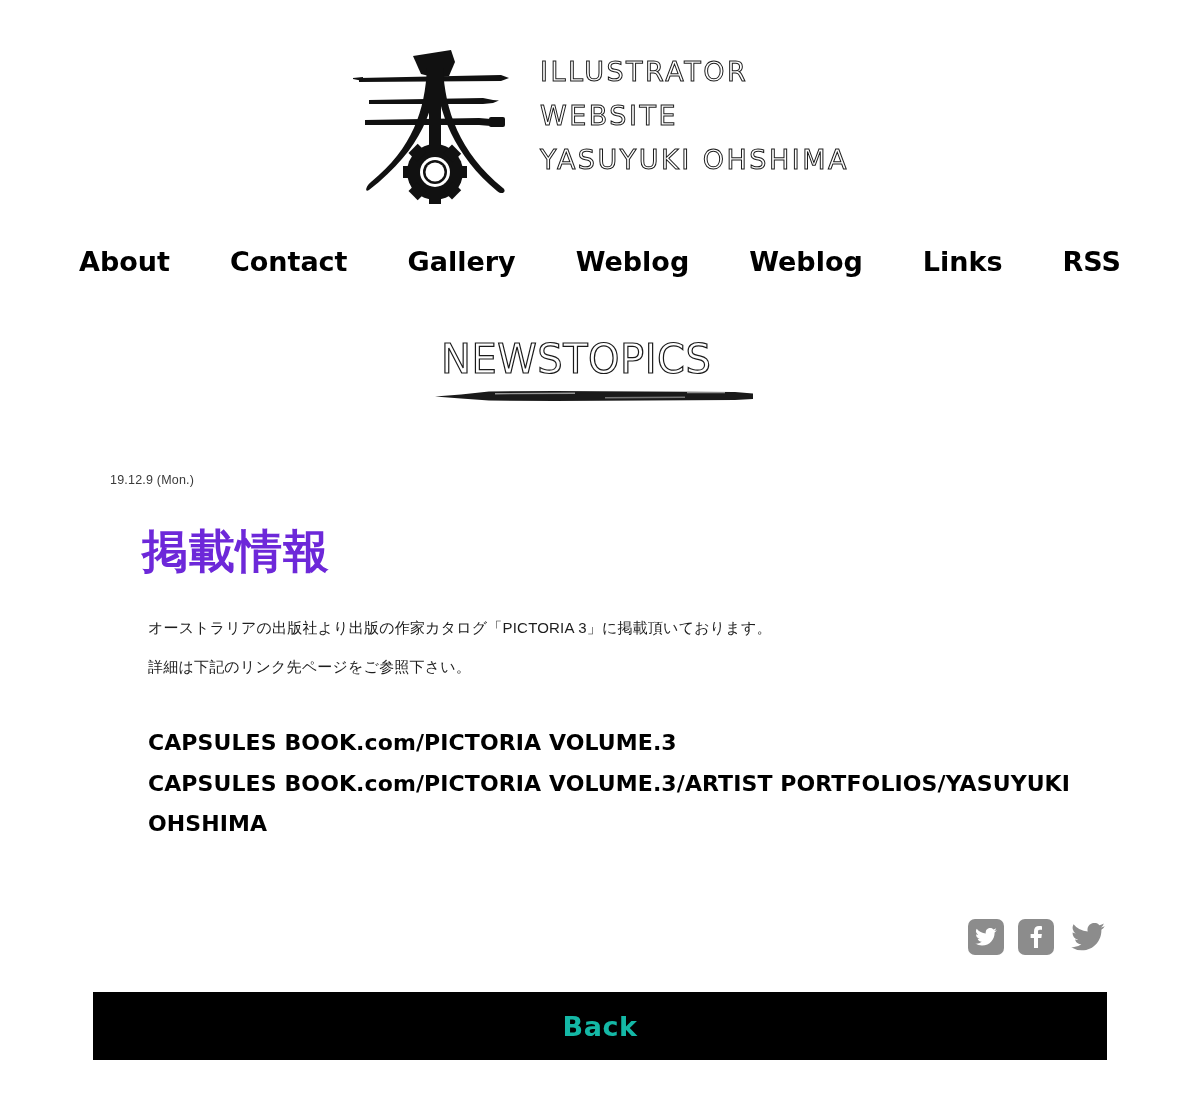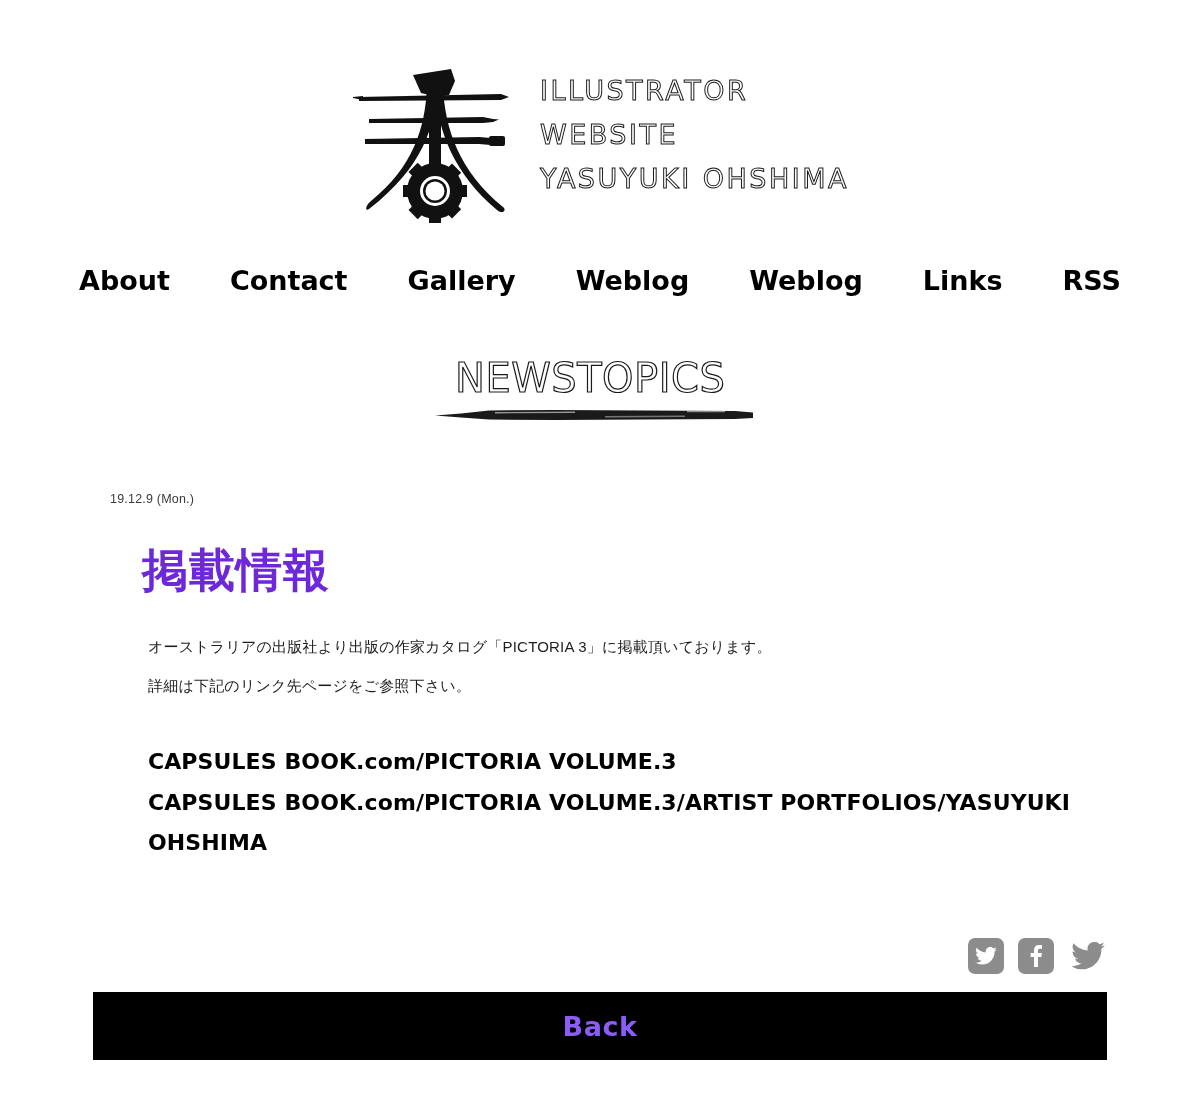--- a/index.html
+++ b/index.html
@@ -20,21 +20,20 @@
   
   .site-header {
     padding-top: 48px;
     display: flex;
     justify-content: center;
   }
   .logo-row {
     display: flex;
     align-items: flex-start;
     gap: 21px;
-    margin-top: 19px;
   }
   .logo-mark {
     width: 168px;
     height: 160px;
     position: relative;
     flex: none;
   }
   .logo-mark svg { display: block; width: 168px; height: 160px; }
 
   .logo-wordmark {
@@ -88,21 +87,21 @@
     height: 75px;
   }
   .section-title-text {
     font-family: "DejaVu Sans", sans-serif;
     font-size: 40px;
     letter-spacing: 0.5px;
     line-height: 1;
     color: transparent;
     -webkit-text-stroke: 1.2px #1a1a1a;
     position: absolute;
-    left: 20px;
+    left: 6px;
     top: 2px;
     white-space: nowrap;
   }
   .title-brush {
     position: absolute;
     left: 0;
     top: 52px;
     width: 318px;
     height: 13px;
   }
@@ -193,21 +192,21 @@
     display: flex;
     align-items: center;
     justify-content: center;
     cursor: pointer;
     text-decoration: none;
   }
   .back-label {
     font-family: "DejaVu Sans", sans-serif;
     font-weight: bold;
     font-size: 27px;
-    color: #8b5cf6;
+    color: #14b8a6;
     letter-spacing: 0.5px;
     line-height: 1;
   }
 </style>
 </head>
 <body>
 
 <header class="site-header">
   <div class="logo-row">
 

